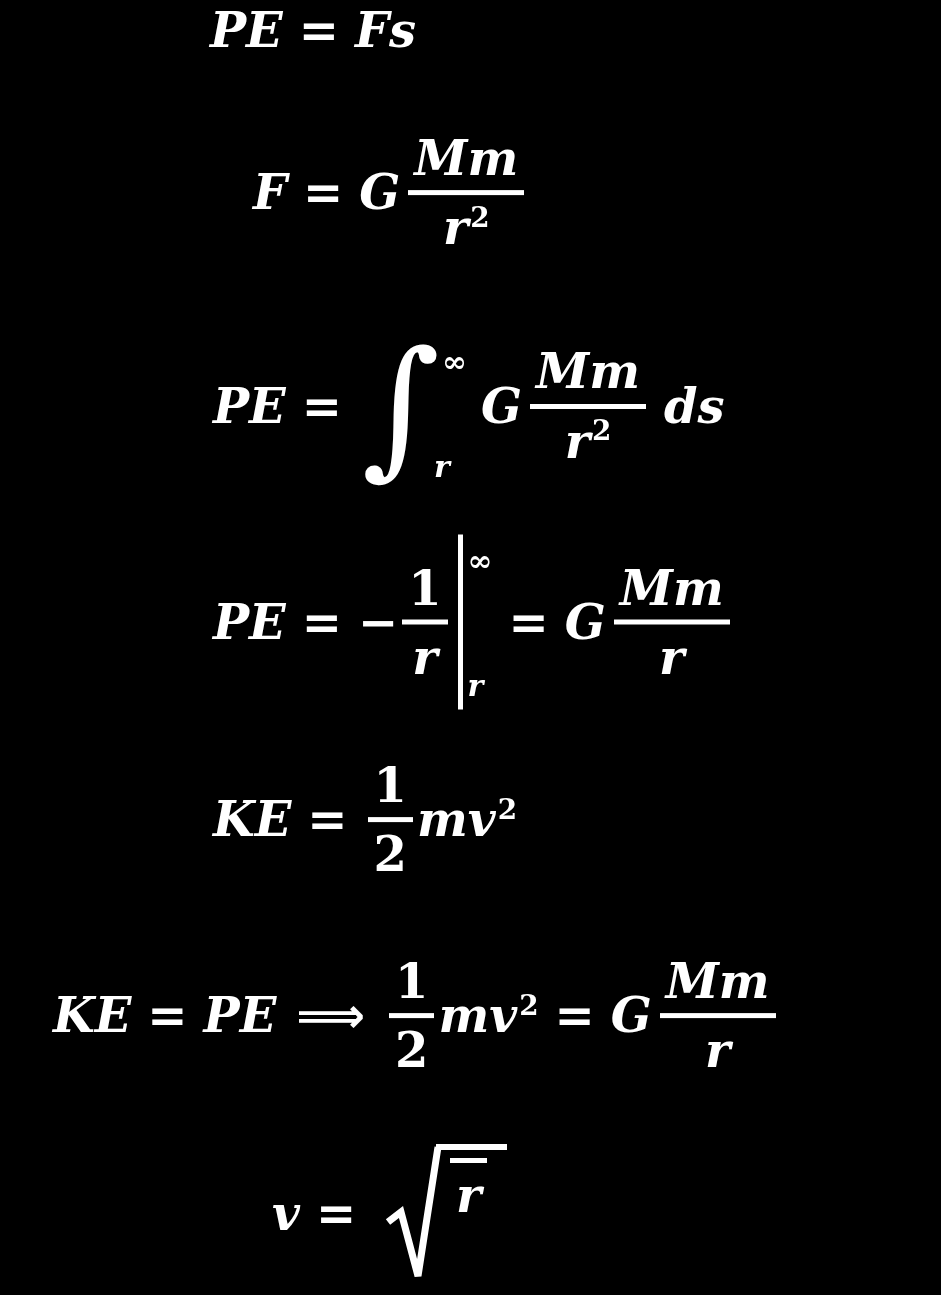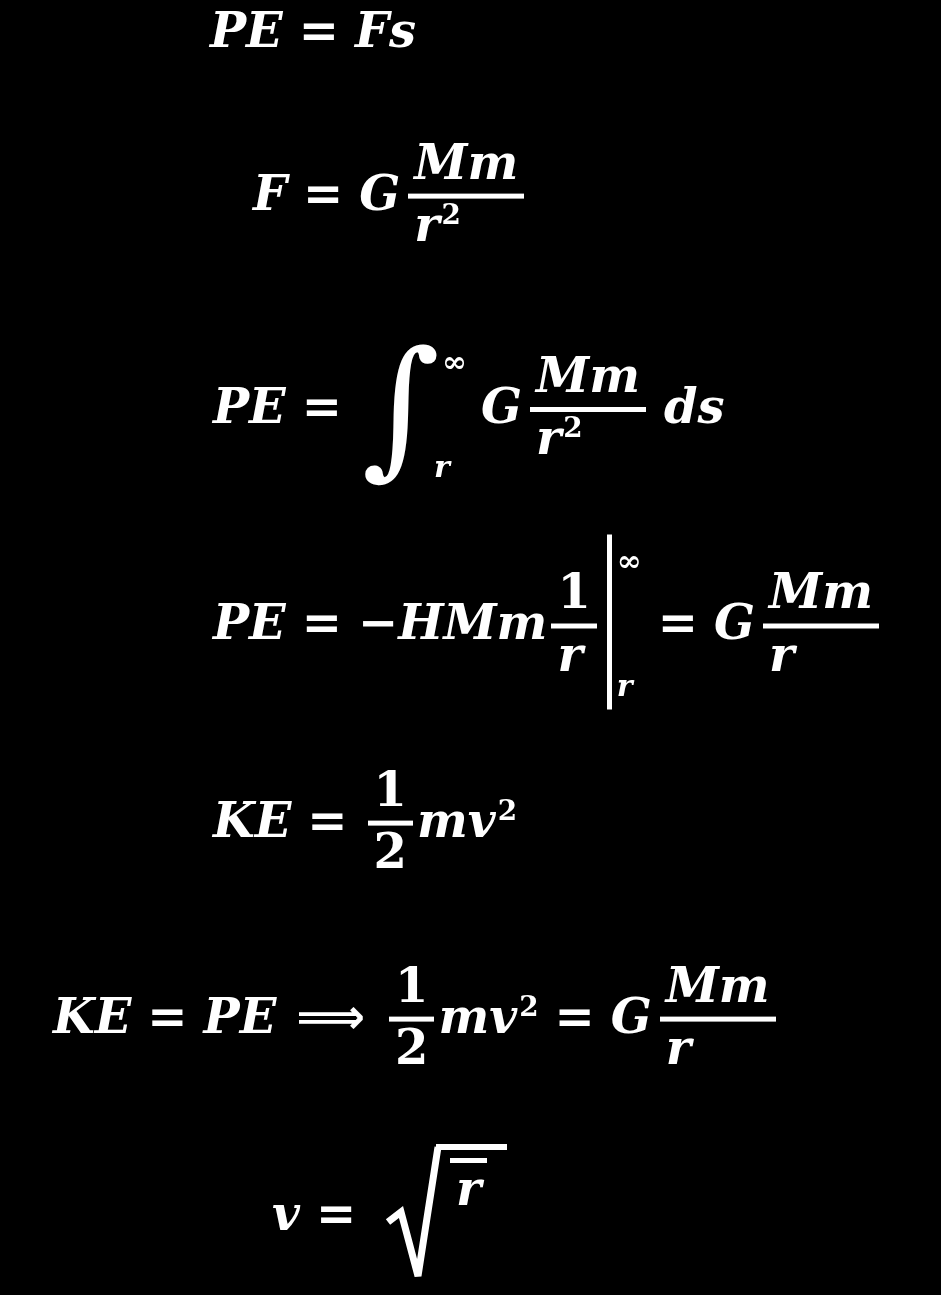--- a/index.html
+++ b/index.html
@@ -20,25 +20,25 @@
     display: flex;
     align-items: center;
     transform: translateY(-50%);
     white-space: nowrap;
     line-height: 1.1;
   }
   .var   { font-style: italic; }
   .digit { font-style: normal; }
   .op    { font-style: normal; padding: 0 16px; }
   .sup   { font-size: 0.58em; font-style: normal; position: relative; top: -0.62em; margin-left: 2px; line-height: 1; }
-  .frac  { display: inline-flex; flex-direction: column; align-items: flex-start; margin: 0 8px; }
+  .frac  { display: inline-flex; flex-direction: column; align-items: center; margin: 0 8px; }
   .frac .num, .frac .den { line-height: 1.05; padding: 0 6px; text-align: center; }
   .frac .fbar { align-self: stretch; height: 5px; background: var(--ink,#fff); }
   .frac .num { margin-bottom: 7px; }
-  .frac .den { }
+  .frac .den { margin-top: 7px; }
   .int-wrap { display: inline-flex; align-items: center; margin: 0 4px; }
   .int-sign { font-size: 150px; font-weight: 400; font-style: normal; line-height: 0.8; }
   .int-limits { display: flex; flex-direction: column; justify-content: space-between; height: 138px; font-size: 30px; margin-left: -4px; transform: translateY(8px); }
   .int-upper { margin-left: 6px; font-style: normal; }
   .int-lower { font-style: italic; margin-left: -2px; }
   .eval-wrap { display: inline-flex; align-items: center; margin-left: 6px; }
   .eval-bar { width: 5px; height: 175px; background: var(--ink,#fff); }
   .eval-limits { display: flex; flex-direction: column; justify-content: space-between; height: 158px; font-size: 30px; margin-left: 5px; }
   .eval-upper { font-style: normal; }
   .eval-lower { font-style: italic; }
@@ -86,21 +86,20 @@
       <span class="fbar"></span>
       <span class="den"><span class="var">r</span><span class="sup">2</span></span>
     </span>
     <span class="var ml-sm">ds</span>
   </div>
 
   <div class="eq-row" style="left:213px; top:622px;">
     <span class="var">PE</span>
     <span class="op">=</span>
     <span class="digit">−</span>
-    <span class="var">HMm</span>
     <span class="frac" style="margin:0 4px;">
       <span class="num digit">1</span>
       <span class="fbar"></span>
       <span class="den var">r</span>
     </span>
     <span class="eval-wrap">
       <span class="eval-bar"></span>
       <span class="eval-limits">
         <span class="eval-upper">∞</span>
         <span class="eval-lower">r</span>

